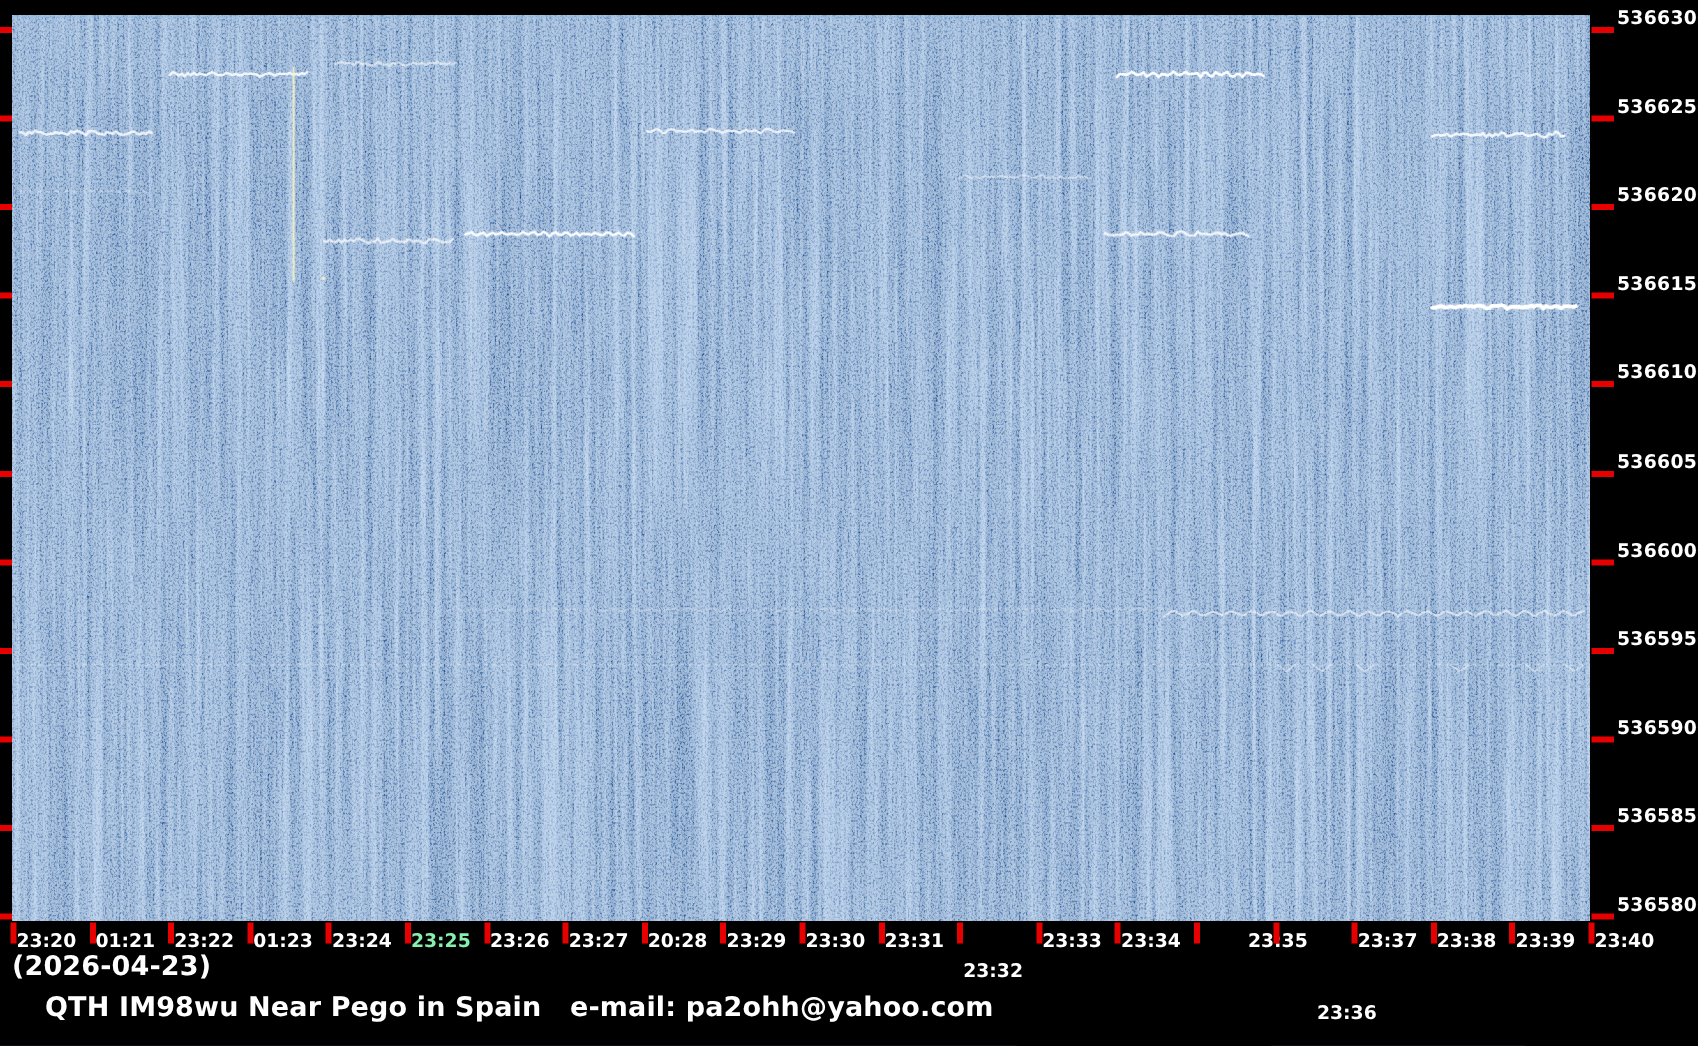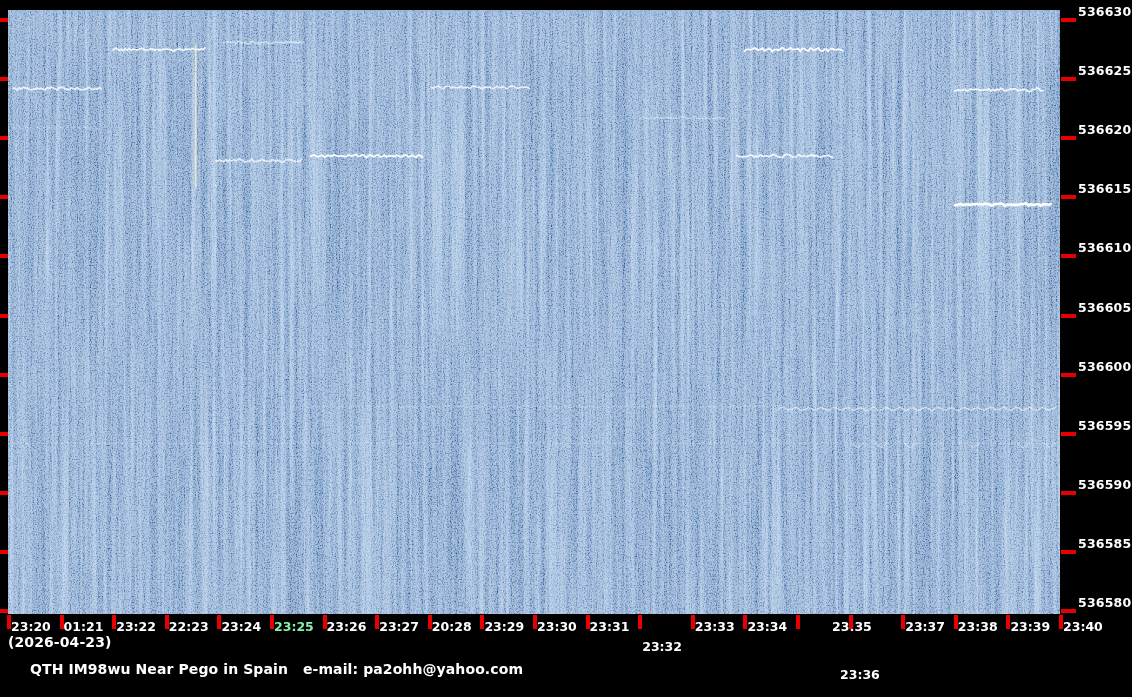--- a/index.html
+++ b/index.html
@@ -16,21 +16,21 @@
   .freq-label{
     position:absolute;left:1078px;color:#fff;
     font-size:12.5px;font-weight:bold;letter-spacing:.2px;white-space:nowrap;
   }
   .time-tick{position:absolute;top:615px;width:4px;height:14px;}
   .time-label{
     position:absolute;top:619px;color:#fff;
     font-size:12.5px;font-weight:bold;white-space:nowrap;
   }
   .info-text{
-    position:absolute;color:#fff;font-size:14px;font-weight:bold;
+    position:absolute;color:#fff;font-size:18px;font-weight:bold;
     white-space:pre;letter-spacing:.1px;
   }
   #date-label{left:8px;top:634px;}
   #info-line1{left:30px;top:661px;}
   #info-line2a{left:30px;top:682px;}
   #info-line2b{left:382px;top:682px;}
 </style>
 </head>
 <body>
 
@@ -133,21 +133,21 @@
       <div class="freq-tick-r" style="top: 609px; background: rgb(230, 0, 0);"></div>
       <div class="freq-tick-l" style="top: 609px; background: rgb(230, 0, 0);"></div>
       <div class="freq-label" style="top: 595px; color: rgb(255, 255, 255);">5365800</div>
       <div class="time-tick" style="left: 7px; background: rgb(230, 0, 0);"></div>
       <div class="time-label" style="left: 11px; color: rgb(255, 255, 255);">23:20</div>
       <div class="time-tick" style="left: 59.6px; background: rgb(230, 0, 0);"></div>
       <div class="time-label" style="left: 63.6px; color: rgb(255, 255, 255);">01:21</div>
       <div class="time-tick" style="left: 112.2px; background: rgb(230, 0, 0);"></div>
       <div class="time-label" style="left: 116.2px; color: rgb(255, 255, 255);">23:22</div>
       <div class="time-tick" style="left: 164.8px; background: rgb(230, 0, 0);"></div>
-      <div class="time-label" style="left: 168.8px; color: rgb(255, 255, 255);">22:23</div>
+      <div class="time-label" style="left: 168.8px; color: rgb(255, 255, 255);">01:23</div>
       <div class="time-tick" style="left: 217.4px; background: rgb(230, 0, 0);"></div>
       <div class="time-label" style="left: 221.4px; color: rgb(255, 255, 255);">23:24</div>
       <div class="time-tick" style="left: 270px; background: rgb(230, 0, 0);"></div>
       <div class="time-label" style="left: 274px; color: #86efac;">23:25</div>
       <div class="time-tick" style="left: 322.6px; background: rgb(230, 0, 0);"></div>
       <div class="time-label" style="left: 326.6px; color: rgb(255, 255, 255);">23:26</div>
       <div class="time-tick" style="left: 375.2px; background: rgb(230, 0, 0);"></div>
       <div class="time-label" style="left: 379.2px; color: rgb(255, 255, 255);">23:27</div>
       <div class="time-tick" style="left: 427.8px; background: rgb(230, 0, 0);"></div>
       <div class="time-label" style="left: 431.8px; color: rgb(255, 255, 255);">20:28</div>
@@ -159,21 +159,21 @@
       <div class="time-label" style="left: 589.6px; color: rgb(255, 255, 255);">23:31</div>
       <div class="time-tick" style="left: 638.2px; background: rgb(230, 0, 0);"></div>
       <div class="time-label" style="left: 642.2px; color: rgb(255, 255, 255); margin-top: 20px;">23:32</div>
       <div class="time-tick" style="left: 690.8px; background: rgb(230, 0, 0);"></div>
       <div class="time-label" style="left: 694.8px; color: rgb(255, 255, 255);">23:33</div>
       <div class="time-tick" style="left: 743.4px; background: rgb(230, 0, 0);"></div>
       <div class="time-label" style="left: 747.4px; color: rgb(255, 255, 255);">23:34</div>
       <div class="time-tick" style="left: 796px; background: rgb(230, 0, 0);"></div>
       <div class="time-label" style="left: 800px; color: rgb(255, 255, 255); margin-left: 32px;">23:35</div>
       <div class="time-tick" style="left: 848.6px; background: rgb(230, 0, 0);"></div>
-      <div class="time-label" style="left: 840px; color: rgb(255, 255, 255); margin-top: 48px;">23:36</div>
+      <div class="time-label" style="left: 878px; color: rgb(255, 255, 255); margin-top: 48px;">23:36</div>
       <div class="time-tick" style="left: 901.2px; background: rgb(230, 0, 0);"></div>
       <div class="time-label" style="left: 905.2px; color: rgb(255, 255, 255);">23:37</div>
       <div class="time-tick" style="left: 953.8px; background: rgb(230, 0, 0);"></div>
       <div class="time-label" style="left: 957.8px; color: rgb(255, 255, 255);">23:38</div>
       <div class="time-tick" style="left: 1006.4px; background: rgb(230, 0, 0);"></div>
       <div class="time-label" style="left: 1010.4px; color: rgb(255, 255, 255);">23:39</div>
       <div class="time-tick" style="left: 1059px; background: rgb(230, 0, 0);"></div>
       <div class="time-label" style="left: 1063px; color: rgb(255, 255, 255);">23:40</div>
     </div>
 

